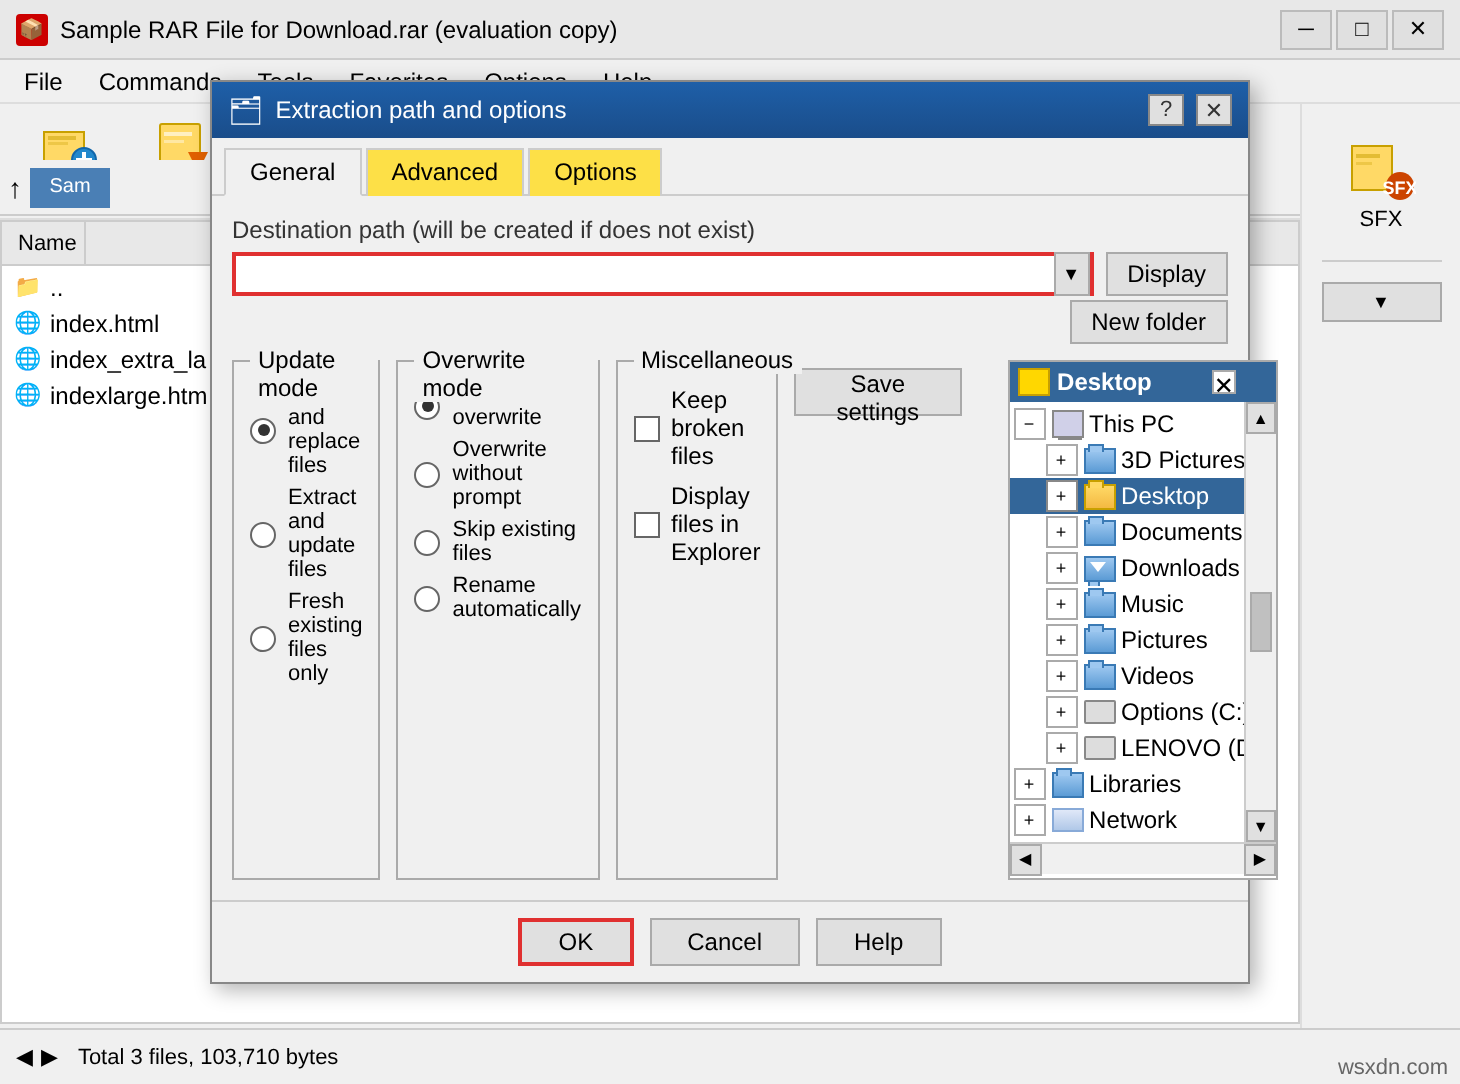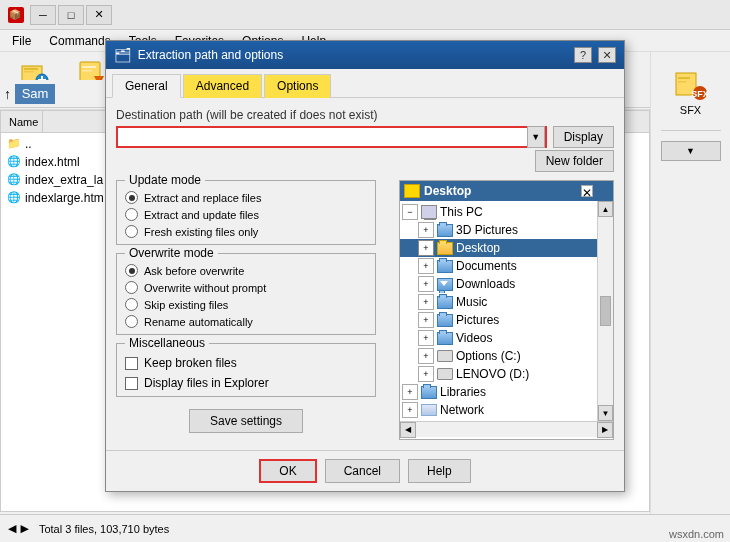--- a/index.html
+++ b/index.html
@@ -314,21 +314,21 @@
     }
 
     .main-content {
       display: flex;
       gap: 8px;
     }
 
     .left-panel {
       flex: 1;
       display: flex;
-      flex-direction: column;
+      flex-direction: row;
       gap: 8px;
     }
 
     .right-panel {
       width: 230px;
       display: flex;
       flex-direction: column;
       gap: 0;
       padding-left: 15px;
     }
@@ -595,20 +595,21 @@
       padding: 2px 6px;
     }
   </style>
 </head>
 <body>
 
 <div class="main-window">
 
   <div class="title-bar">
     <div class="title-bar-icon">📦</div>
+    <span class="title-bar-text">Sample RAR File for Download.rar (evaluation copy)</span>
     <div class="title-bar-controls">
       <div class="title-btn">─</div>
       <div class="title-btn">□</div>
       <div class="title-btn close">✕</div>
     </div>
   </div>
 
   <div class="menu-bar">
     <span class="menu-item">File</span>
     <span class="menu-item">Commands</span>
@@ -643,21 +644,21 @@
       </div>
       <span class="toolbar-label">Extract</span>
     </div>
   </div>
 
   <div class="path-bar">
     <div style="display:flex;align-items:center;gap:2px;">
       <span style="cursor:pointer;font-size:14px;">↑</span>
     </div>
     <div style="width:40px;height:20px;background:#4a7fb5;display:flex;align-items:center;justify-content:center;">
-      <span style="color:white;font-size:13px;">Sam</span>
+      <span style="color:white;font-size:10px;">Sam</span>
     </div>
   </div>
 
   <div class="file-area">
     <div class="file-area-header">
       <span class="col-header">Name</span>
     </div>
     <div class="file-list">
       <div class="file-row">
         <span class="file-icon">📁</span>

